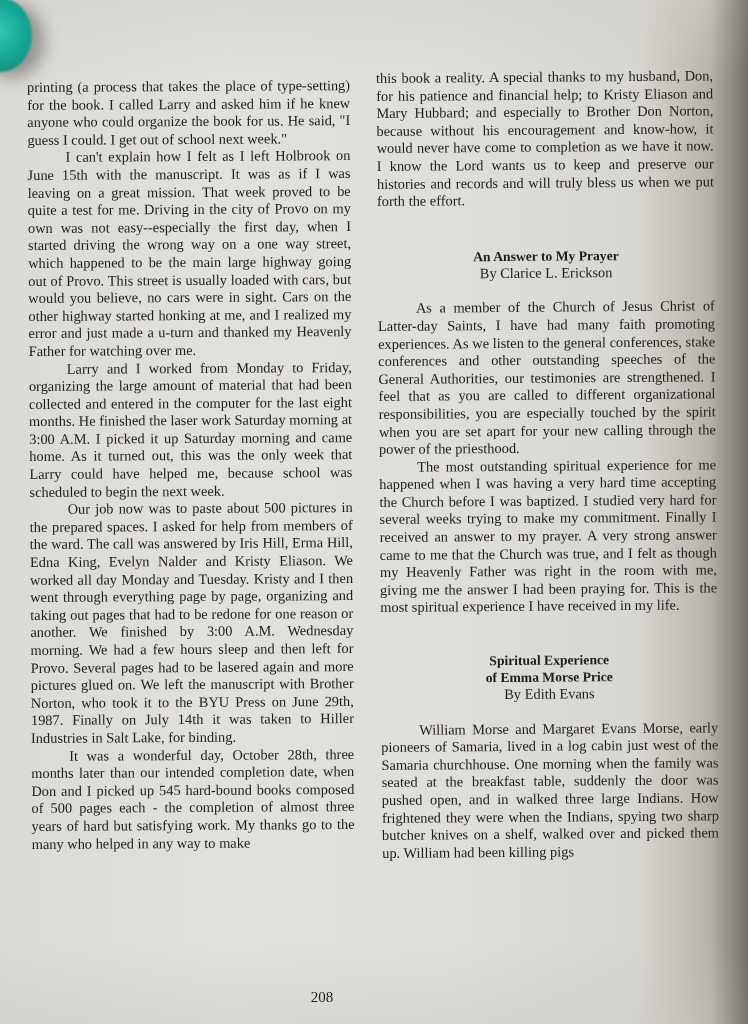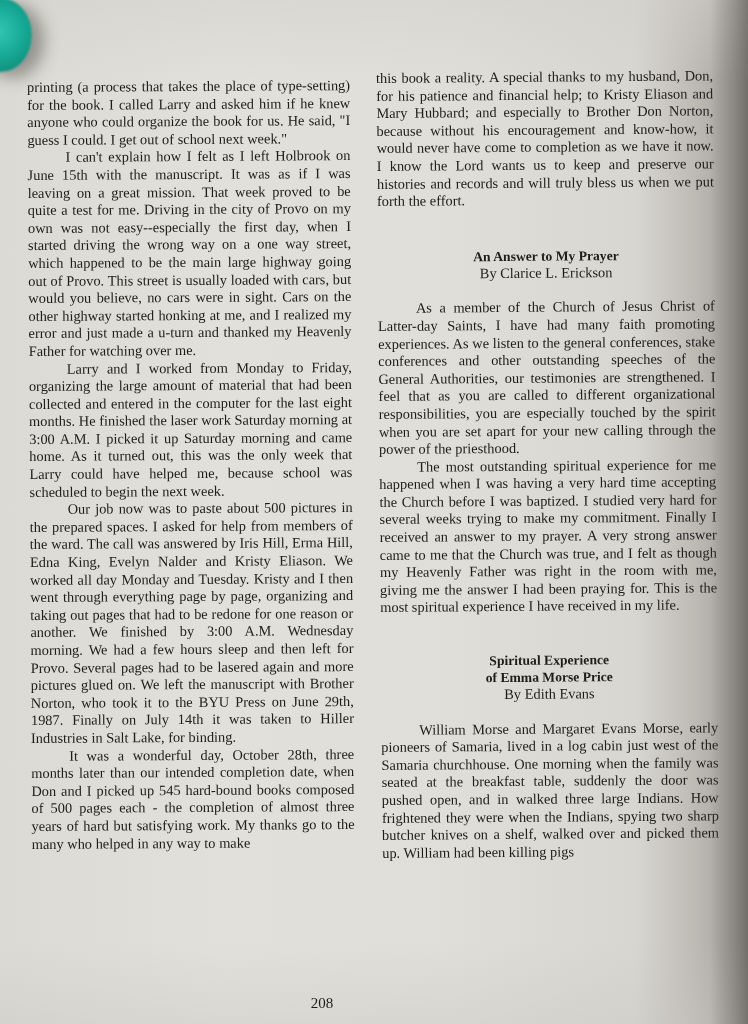--- a/index.html
+++ b/index.html
@@ -36,21 +36,21 @@
     .heading {
       text-align: center; font-weight: bold; font-size: 13.6px; line-height: 17px;
       margin: 0;
     }
     .byline { text-align: center; margin: 0; font-size: 14.4px; line-height: 17.6px; }
     .section-gap-1 { height: 38px; }
     .section-gap-2 { height: 17px; }
     .section-gap-3 { height: 36px; }
     .page-number {
       position: absolute; left: 0; width: 644px; top: 989px;
-      text-align: center; font-size: 15px; margin-top: 6px;
+      text-align: center; font-size: 15px;
     }
   </style>
 </head>
 <body>
 
 <div class="page-shade"></div>
 <div class="teal-clip"></div>
 
 <div class="column col-left">
   <p class="para">printing (a process that takes the place of type-setting) for the book.  I called Larry and asked him if he knew anyone who could organize the book for us.  He said,  "I guess I could. I get out of school next week."</p>

